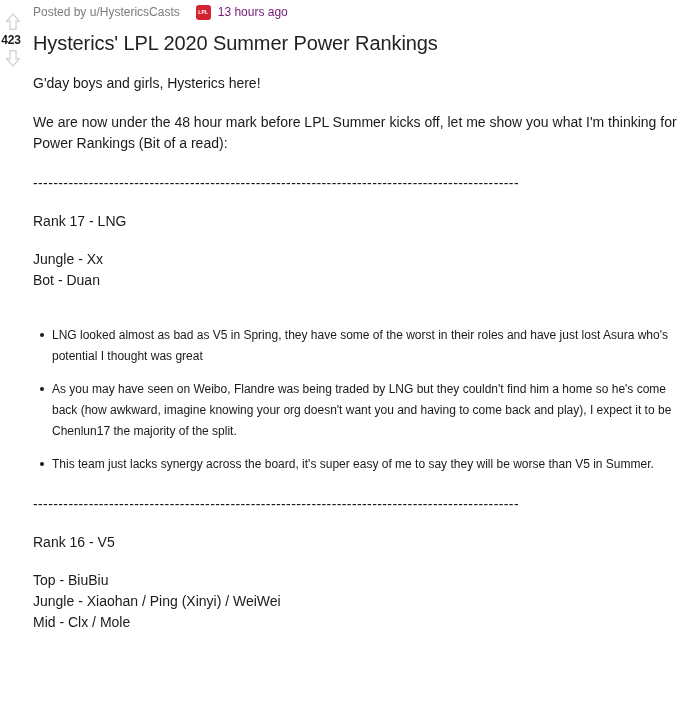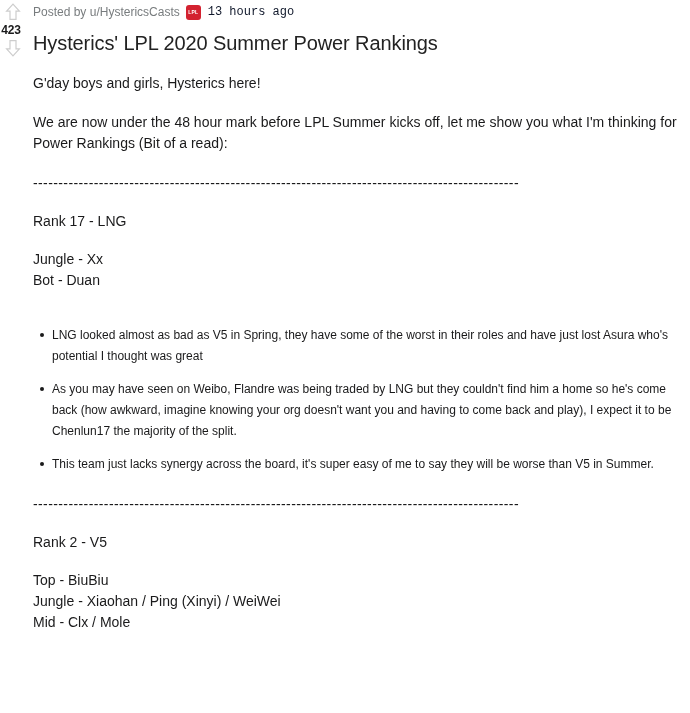--- a/index.html
+++ b/index.html
@@ -25,21 +25,21 @@
 
   
   .vote-rail {
     position: absolute;
     left: 0;
     top: 0;
     width: 26px;
     display: flex;
     flex-direction: column;
     align-items: center;
-    padding-top: 2px;
+    padding-top: 12px;
   }
   .vote-arrow {
     width: 18px;
     height: 20px;
     display: block;
   }
   .vote-count {
     font-size: 12px;
     font-weight: 700;
     color: #1a1a1b;
@@ -59,37 +59,37 @@
 
   .meta {
     font-size: 12px;
     color: #787c7e;
     line-height: 16px;
     display: flex;
     align-items: center;
     padding-top: 4px;
     white-space: nowrap;
   }
-  .meta .author { margin-right: 6px; }
+  .meta .author { margin-right: 16px; }
   .meta .flair-badge {
     display: inline-flex;
     align-items: center;
     justify-content: center;
     width: 15px;
     height: 15px;
     border-radius: 3px;
     background: #d32230;
     color: #ffffff;
     font-size: 5px;
     font-weight: 700;
     letter-spacing: 0.1px;
     margin-right: 7px;
     flex: 0 0 auto;
   }
-  .meta .age { color: #0f172a; font-family: Liberation Mono, monospace; }
+  .meta .age { color: #701a75; }
 
   h1.title {
     font-size: 20px;
     line-height: 24px;
     font-weight: 500;
     color: #222222;
     margin: 11px 0 0 0;
     letter-spacing: -0.1px;
   }
 
@@ -184,21 +184,21 @@
     </div>
 
     <ul class="notes">
       <li>LNG looked almost as bad as V5 in Spring, they have some of the worst in their roles and have just lost Asura who's potential I thought was great</li>
       <li>As you may have seen on Weibo, Flandre was being traded by LNG but they couldn't find him a home so he's come back (how awkward, imagine knowing your org doesn't want you and having to come back and play), I expect it to be Chenlun17 the majority of the split.</li>
       <li>This team just lacks synergy across the board, it's super easy of me to say they will be worse than V5 in Summer.</li>
     </ul>
 
     <div class="divider">------------------------------------------------------------------------------------------------</div>
 
-    <p class="body-text rank-line"><span>Rank 2 - </span><b>V5</b></p>
+    <p class="body-text rank-line"><span>Rank 16 - </span><b>V5</b></p>
 
     <div class="body-text roster">
       <span class="roster-line">Top - BiuBiu</span>
       <span class="roster-line">Jungle - Xiaohan / Ping (Xinyi) / WeiWei</span>
       <span class="roster-line">Mid - Clx / Mole</span>
 
     </div>
 
   </div>
 </div>

